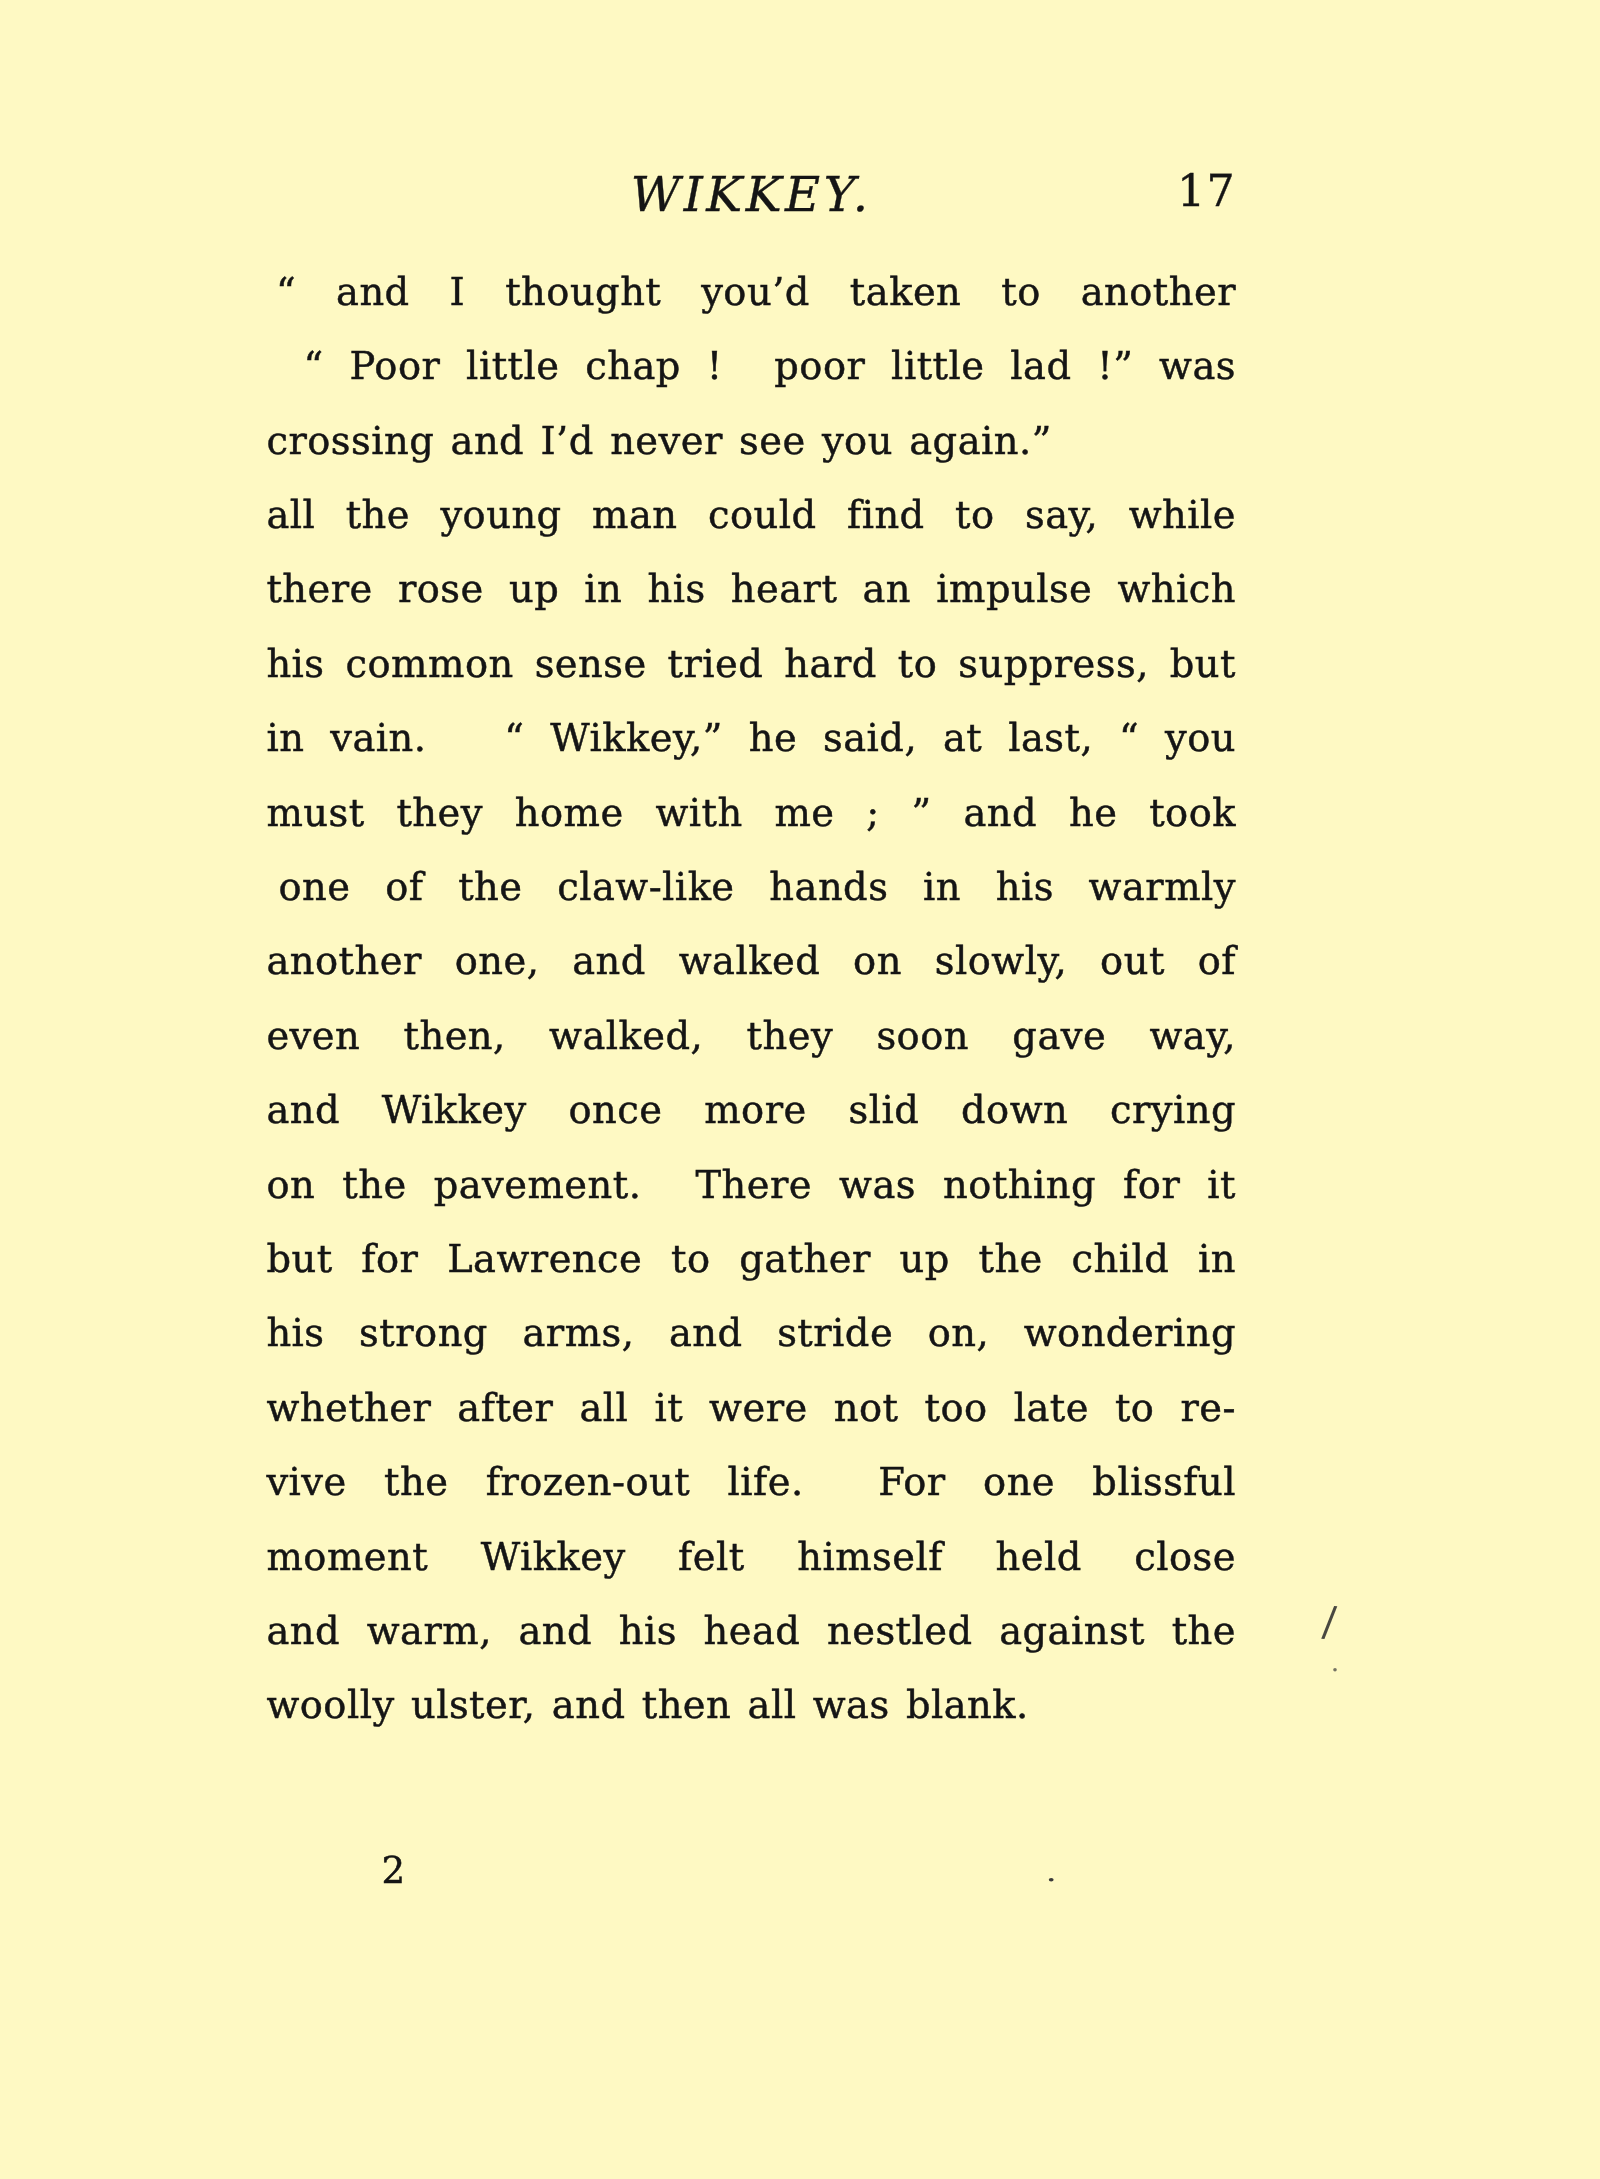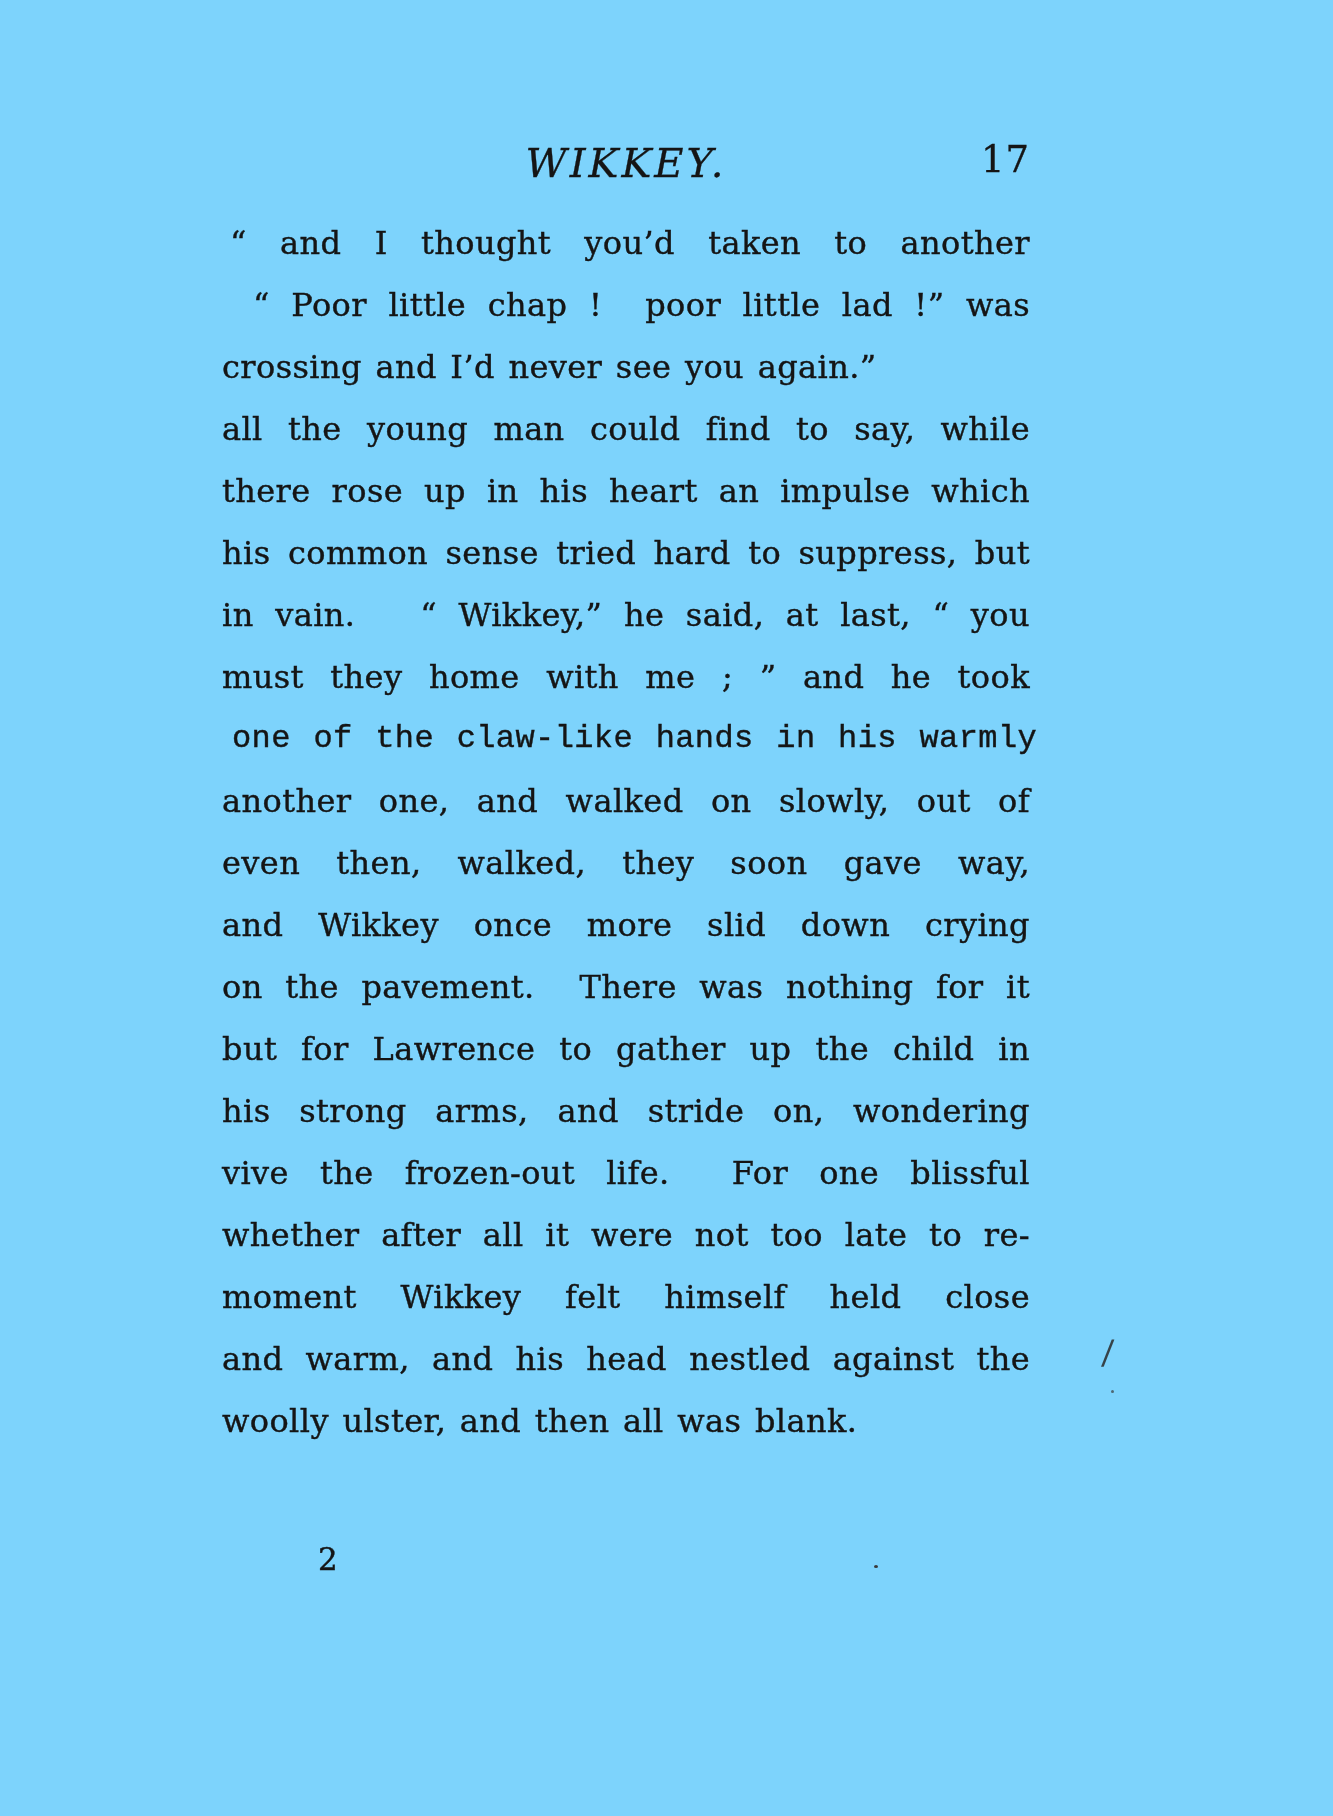--- a/index.html
+++ b/index.html
@@ -4,21 +4,21 @@
 <style>
   html, body {
     margin: 0;
     padding: 0;
     background: #e8e8e8;
   }
   .page {
     position: relative;
     width: 1333px;
     height: 1816px;
-    background: #7dd3fc;
+    background: #fef9c3;
     overflow: hidden;
     font-family: "DejaVu Serif", "Liberation Serif", serif;
     color: #151515;
   }
   
   .running-header {
     position: absolute;
     top: 140px;
     left: 222px;
     width: 808px;
@@ -55,21 +55,21 @@
     word-spacing: 3px;
     white-space: nowrap;
     text-align: justify;
     text-align-last: justify;
     -webkit-text-stroke: 0.4px #151515;
   }
   .line.para-end {
     text-align-last: left;
   }
   .line.indent-xs { padding-left: 8px; }
-  .line.indent-sm { padding-left: 10px; font-family: Liberation Mono, monospace; }
+  .line.indent-sm { padding-left: 10px; }
   .line.indent-lg { padding-left: 31px; }
   
   .signature-mark {
     position: absolute;
     top: 1541px;
     left: 318px;
     font-size: 31px;
     -webkit-text-stroke: 0.4px #151515;
   }
   
@@ -109,22 +109,22 @@
     <div class="line">his common sense tried hard to suppress, but</div>
     <div class="line">in vain.&nbsp;&nbsp; “ Wikkey,” he said, at last, “ you</div>
     <div class="line">must they home with me ; ” and he took</div>
     <div class="line indent-sm">one of the claw-like hands in his warmly</div>
     <div class="line">another one, and walked on slowly, out of</div>
     <div class="line">even then, walked, they soon gave way,</div>
     <div class="line">and Wikkey once more slid down crying</div>
     <div class="line">on the pavement.&nbsp; There was nothing for it</div>
     <div class="line">but for Lawrence to gather up the child in</div>
     <div class="line">his strong arms, and stride on, wondering</div>
+    <div class="line">whether after all it were not too late to re-</div>
     <div class="line">vive the frozen-out life.&nbsp; For one blissful</div>
-    <div class="line">whether after all it were not too late to re-</div>
     <div class="line">moment Wikkey felt himself held close</div>
     <div class="line">and warm, and his head nestled against the</div>
     <div class="line para-end">woolly ulster, and then all was blank.</div>
   </div>
 
   <div class="signature-mark">2</div>
 
   <div class="artifact-slash">/</div>
   <div class="speck speck-1"></div>
   <div class="speck speck-2"></div>

